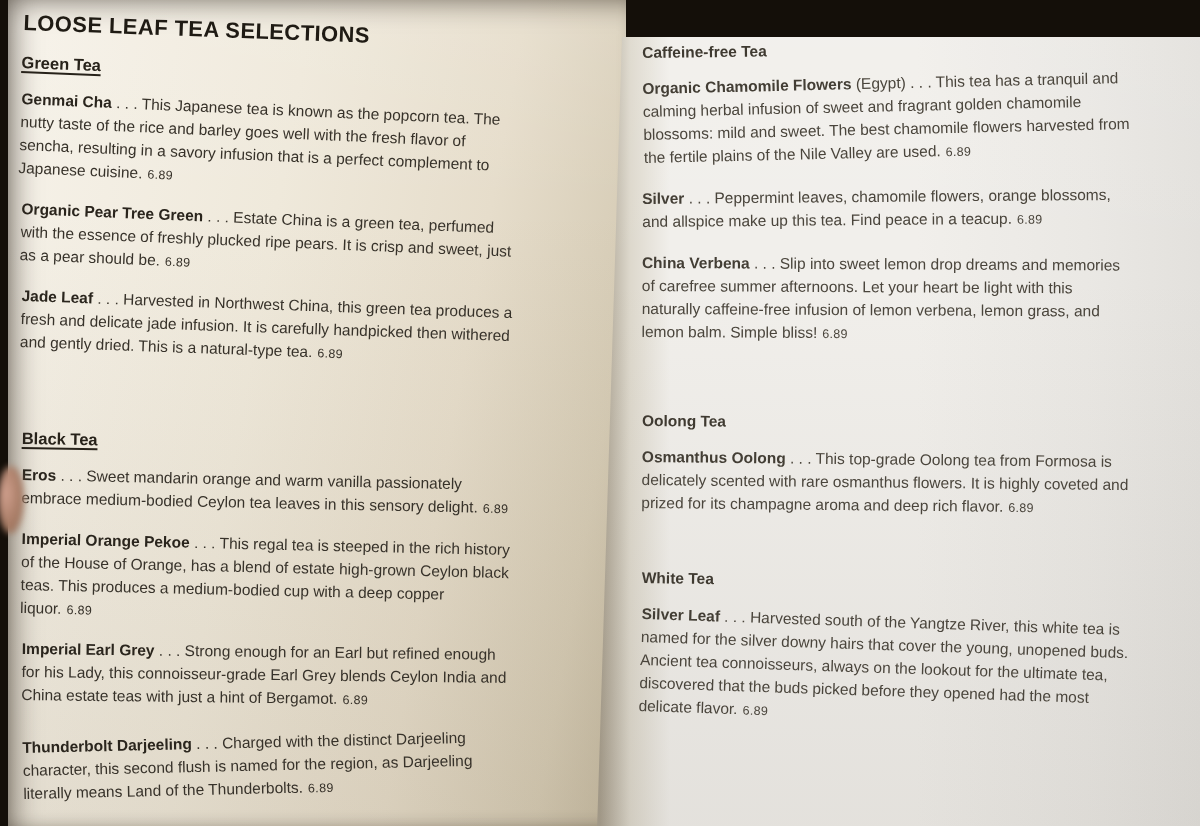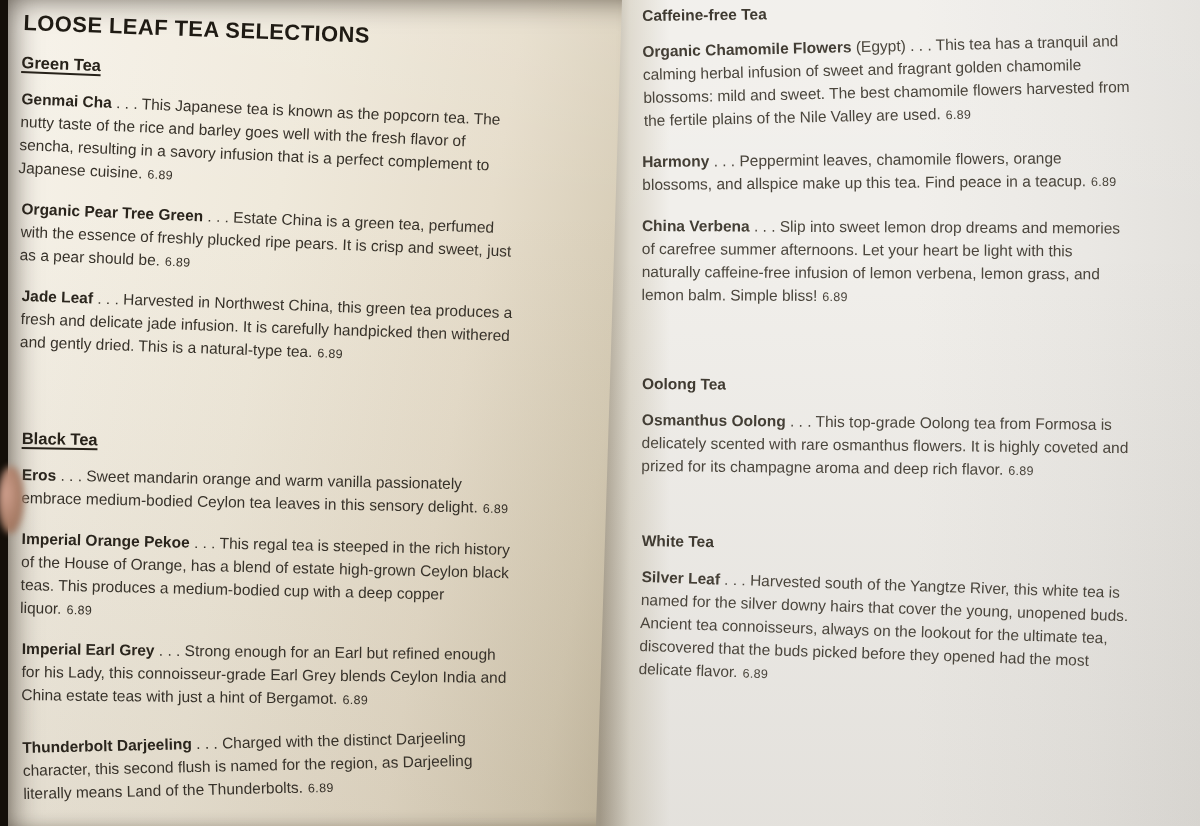--- a/index.html
+++ b/index.html
@@ -18,20 +18,21 @@
     box-shadow:
       inset 14px 10px 30px -12px rgba(25,16,6,.65),
       inset 0 -8px 18px -12px rgba(30,20,8,.35);
   }
   .page-right{
     left:570px;width:630px;
     clip-path:polygon(52px 0,630px 0,630px 826px,26px 826px);
     background:
       linear-gradient(to bottom, rgba(255,255,255,.08), rgba(0,0,0,0) 30%, rgba(70,62,48,.08) 100%),
       linear-gradient(to right,#a89f8e 30px,#ddd8cc 60px,#f1efeb 100px,#f1efeb 55%,#eae8e4 82%,#e3e1dd 100%);
+    margin-top: 37px;
   }
   .col{position:absolute;font-size:15.5px;line-height:23px}
   .col-left{left:14px;top:10px;width:492px;color:#37322a}
   .col-right{left:72px;top:4px;width:488px;color:#4a453c}
 
   .title{
     font-size:22px;line-height:26px;font-weight:bold;color:#1f1b14;
     letter-spacing:.4px;margin:0 0 15px 2px;
   }
   .heading{font-size:16.5px;line-height:23px;font-weight:bold;color:#27221a;margin:0 0 13px}
@@ -109,21 +110,21 @@
     </div>
   </div>
 
   <div class="page page-right">
     <div class="col col-right">
 
       <h2 class="heading rm070">Caffeine-free Tea</h2>
 
       <p class="item rm130"><span class="name">Organic Chamomile Flowers</span><span class="suffix"> (Egypt)</span><span class="desc"> . . . This tea has a tranquil and calming herbal infusion of sweet and fragrant golden chamomile blossoms: mild and sweet.  The best chamomile flowers harvested from the fertile plains of the Nile Valley are used.</span><span class="price">6.89</span></p>
 
-      <p class="item rm050"><span class="name">Harmony</span><span class="desc"> . . . Peppermint leaves, chamomile flowers, orange blossoms, and allspice make up this tea.  Find peace in a teacup.</span><span class="price">6.89</span></p>
+      <p class="item rm050"><span class="name">Silver</span><span class="desc"> . . . Peppermint leaves, chamomile flowers, orange blossoms, and allspice make up this tea.  Find peace in a teacup.</span><span class="price">6.89</span></p>
 
       <p class="item r030"><span class="name">China Verbena</span><span class="desc"> . . . Slip into sweet lemon drop dreams and memories of carefree summer afternoons.  Let your heart be light with this naturally caffeine-free infusion of lemon verbena, lemon grass, and lemon balm.  Simple bliss!</span><span class="price">6.89</span></p>
 
       <h2 class="heading r040 gap-oolong">Oolong Tea</h2>
 
       <p class="item r060"><span class="name">Osmanthus Oolong</span><span class="desc"> . . . This top-grade Oolong tea from Formosa is delicately scented with rare osmanthus flowers.  It is highly coveted and prized for its champagne aroma and deep rich flavor.</span><span class="price">6.89</span></p>
 
       <h2 class="heading r090 gap-white">White Tea</h2>
 
       <p class="item r190"><span class="name">Silver Leaf</span><span class="desc"> . . . Harvested south of the Yangtze River, this white tea is named for the silver downy hairs that cover the young, unopened buds.  Ancient tea connoisseurs, always on the lookout for the ultimate tea, discovered that the buds picked before they opened had the most delicate flavor.</span><span class="price">6.89</span></p>

